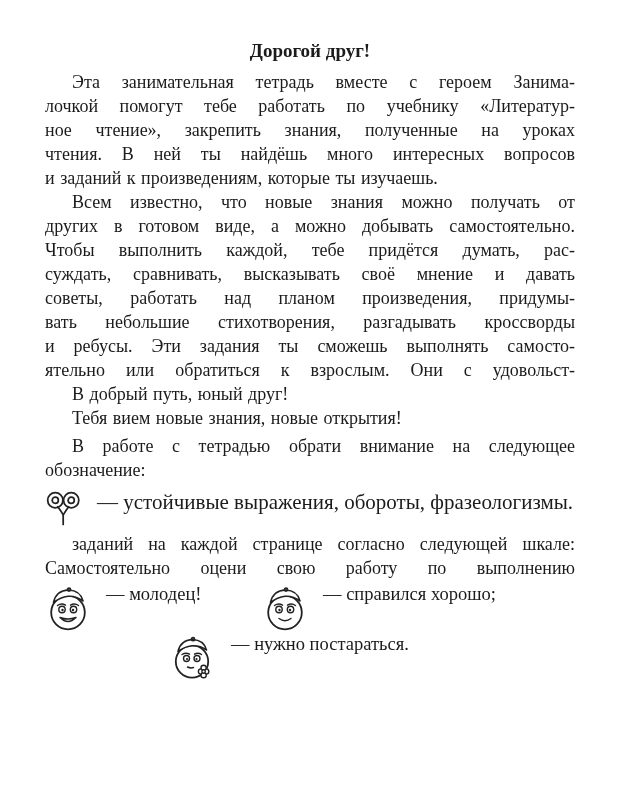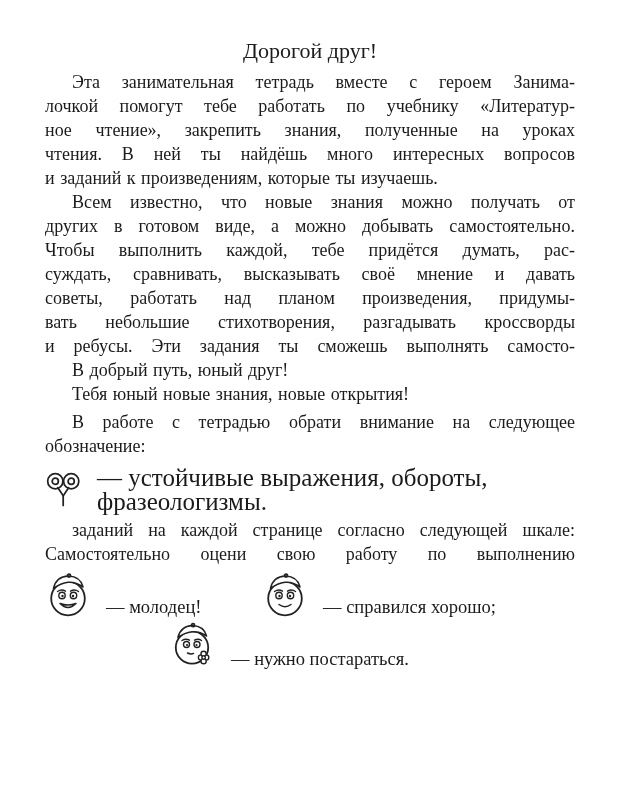--- a/index.html
+++ b/index.html
@@ -10,44 +10,44 @@
     color: #1b1b1b;
     overflow: hidden;
   }
   .page {
     box-sizing: border-box;
     width: 621px; height: 800px;
     padding: 38px 46px 0 45px;
   }
   .title {
     margin: 0 0 6px 0;
-    font-size: 22px;
-    font-weight: normal;
+    font-size: 19px;
+    font-weight: bold;
     text-align: center;
     line-height: 26px;
   }
   .para { margin: 0; font-size: 18px; line-height: 24px; word-spacing: 1px; }
   .para .line { text-align: justify; text-align-last: justify; }
   .para .line.last { text-align: right; text-align-last: left; }
   .para.justify-all .line.last { text-align: justify; text-align-last: justify; }
   .para.indent .line:first-child { text-indent: 27px; }
   .para.spaced { margin-top: 4px; }
 
   .legend-row {
     margin-top: 8px;
     display: flex;
-    align-items: center;
+    align-items: flex-start;
     gap: 15px;
-    font-size: 25px;
+    font-size: 21px;
     line-height: 24px;
   }
   .ratings { margin-top: 4px; }
   .rating-row { display: flex; align-items: center; }
   .rating-row.second { margin-top: 2px; margin-left: 125px; }
-  .rating-item { display: flex; align-items: flex-end; gap: 15px; font-size: 18.5px; }
+  .rating-item { display: flex; align-items: flex-start; gap: 15px; font-size: 18.5px; }
   .rating-item.first-col { width: 217px; flex: 0 0 217px; }
   .icon-svg { display: block; }
   svg { stroke-linecap: round; stroke-linejoin: round; }
 </style>
 </head>
 <body>
 
 <div class="page">
 
   <h1 class="title">Дорогой друг!</h1>
@@ -60,26 +60,27 @@
       <div class="line last">и заданий к произведениям, которые ты изучаешь.</div>
     </div>
   <div class="para indent">
       <div class="line">Всем известно, что новые знания можно получать от</div>
       <div class="line">других в готовом виде, а можно добывать самостоятельно.</div>
       <div class="line">Чтобы выполнить каждой, тебе придётся думать, рас-</div>
       <div class="line">суждать, сравнивать, высказывать своё мнение и давать</div>
       <div class="line">советы, работать над планом произведения, придумы-</div>
       <div class="line">вать небольшие стихотворения, разгадывать кроссворды</div>
       <div class="line">и ребусы. Эти задания ты сможешь выполнять самосто-</div>
+      <div class="line">ятельно или обратиться к взрослым. Они с удовольст-</div>
     </div>
   <div class="para indent">
       <div class="line last">В добрый путь, юный друг!</div>
     </div>
   <div class="para indent">
-      <div class="line last">Тебя юный новые знания, новые открытия!</div>
+      <div class="line last">Тебя вием новые знания, новые открытия!</div>
     </div>
 
   <div class="para indent spaced">
       <div class="line">В работе с тетрадью обрати внимание на следующее</div>
       <div class="line last">обозначение:</div>
     </div>
 
   <div class="legend-row">
     <span class="icon-wrap">
       <svg class="icon-svg" width="37" height="38" viewBox="0 0 36 37" fill="none" stroke="#222222" stroke-width="1.7">

